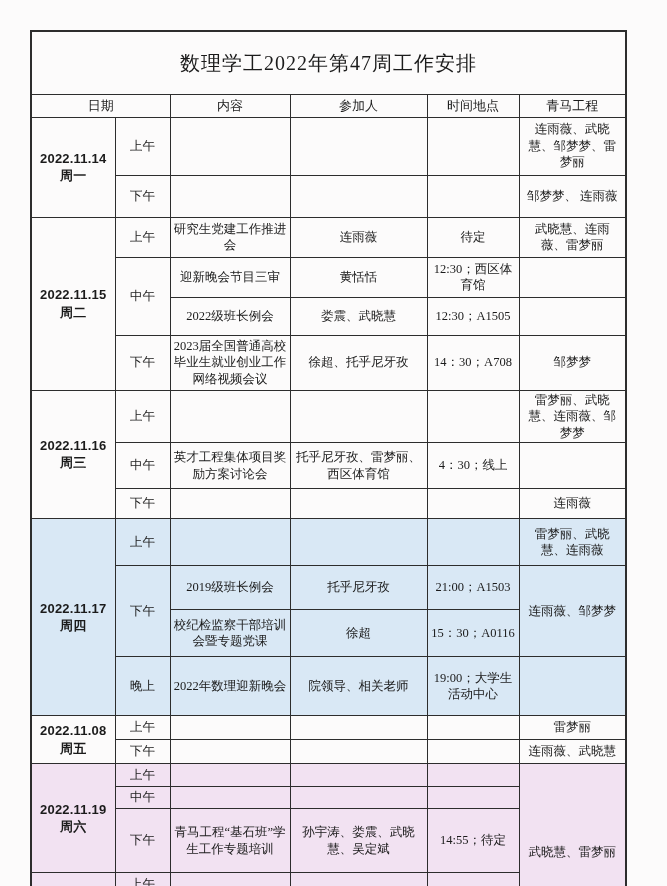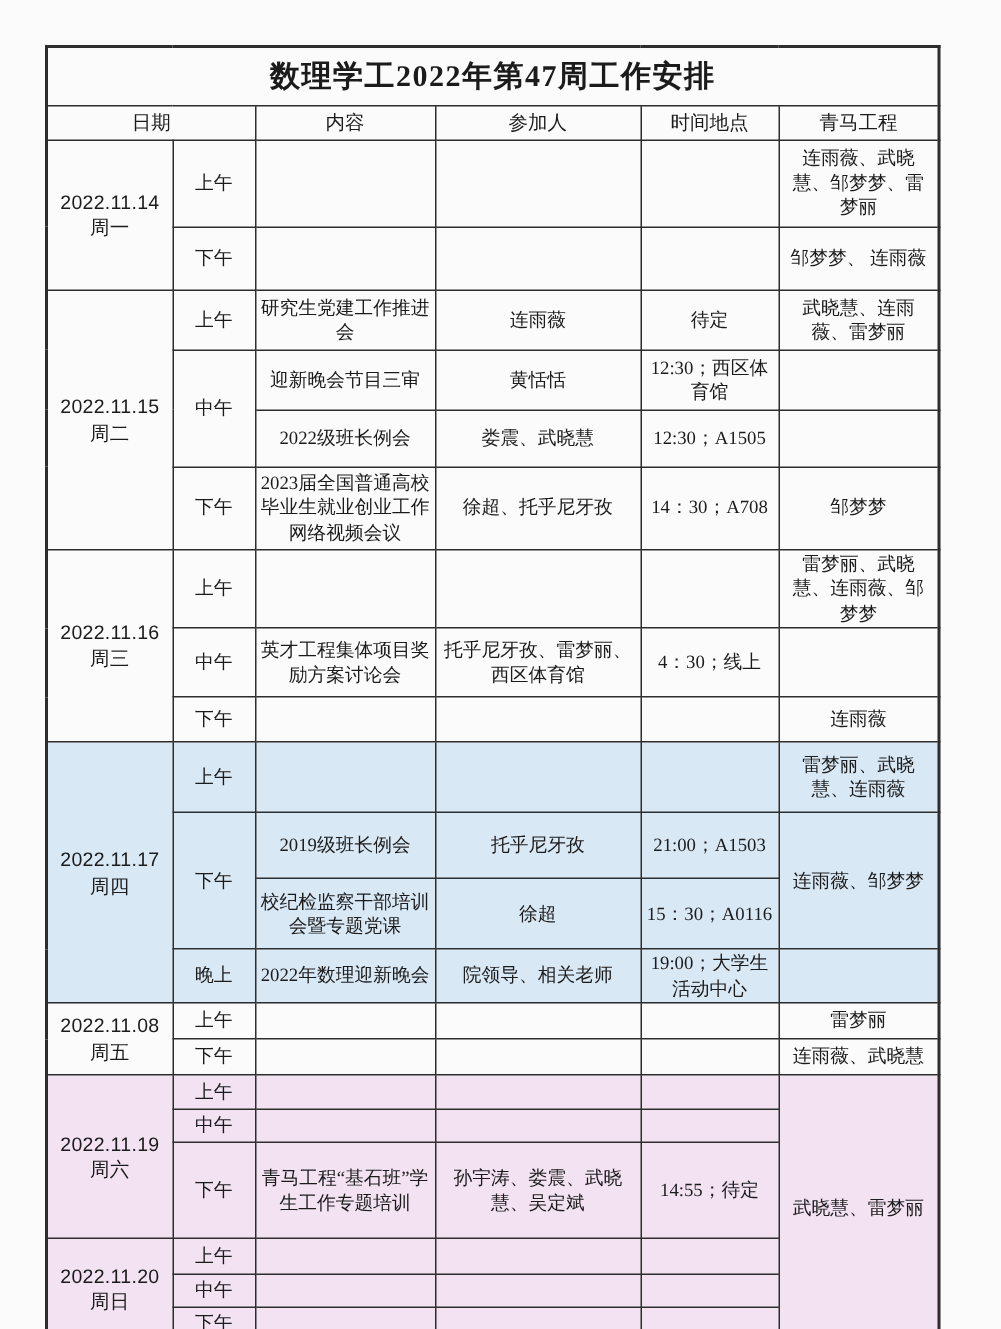--- a/index.html
+++ b/index.html
@@ -25,31 +25,31 @@
     border: 1.5px solid var(--border, #2d2d2d);
     text-align: center;
     vertical-align: middle;
     padding: 1px 3px;
     font-size: 12.5px;
     line-height: 1.32;
     word-break: break-all;
   }
   .title-cell {
     font-size: 20px;
-    font-weight: 700;
+    font-weight: 400;
     letter-spacing: 1px;
-    padding: 6px 0;
+    padding: 18px 0;
   }
   th {
     font-weight: 400;
     font-size: 13px;
     padding: 2px 0;
   }
   .c-date {
-    font-weight: 400;
+    font-weight: 700;
     font-size: 13px;
     font-family: "Liberation Sans", "DejaVu Sans", sans-serif;
     letter-spacing: 0.2px;
   }
   tr.bg-thu > td { background: var(--thu-bg, #d9e8f5); }
   tr.bg-wknd > td { background: var(--weekend-bg, #f2e2f2); }
 </style>
 </head>
 <body>
 
@@ -169,21 +169,21 @@
     <td>2019级班长例会</td>
     <td>托乎尼牙孜</td>
     <td>21:00；A1503</td>
     <td rowspan="2">连雨薇、邹梦梦</td>
   </tr>
   <tr class="bg-thu" style="height:47px">
     <td>校纪检监察干部培训会暨专题党课</td>
     <td>徐超</td>
     <td>15：30；A0116</td>
   </tr>
-  <tr class="bg-thu" style="height:36px">
+  <tr class="bg-thu" style="height:59px">
     <td>晚上</td>
     <td>2022年数理迎新晚会</td>
     <td>院领导、相关老师</td>
     <td>19:00；大学生活动中心</td>
     <td></td>
   </tr>
 
   <tr style="height:24px">
     <td class="c-date" rowspan="2">
       <div>2022.11.08</div>

